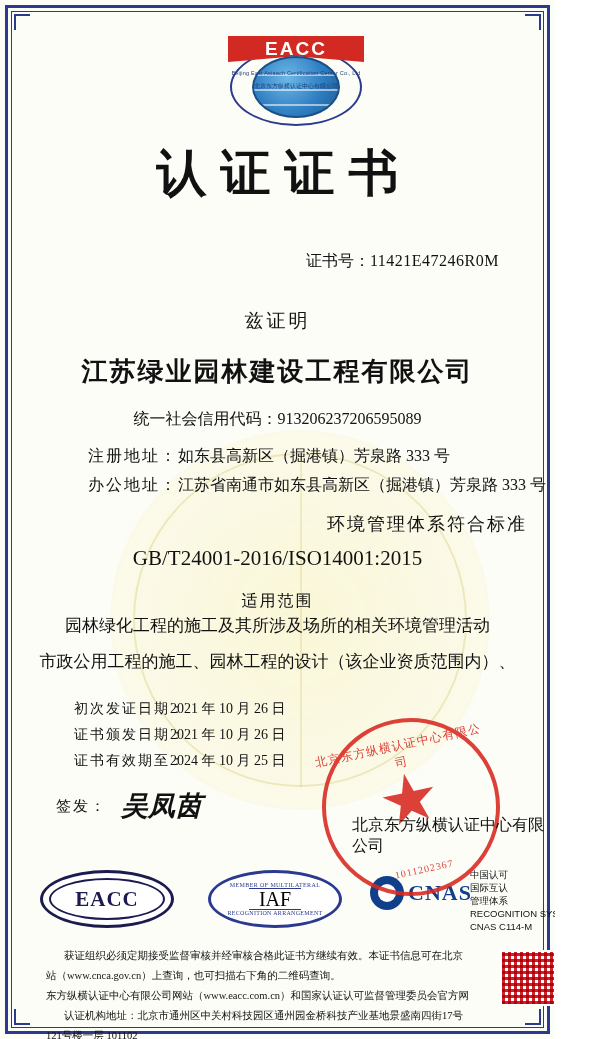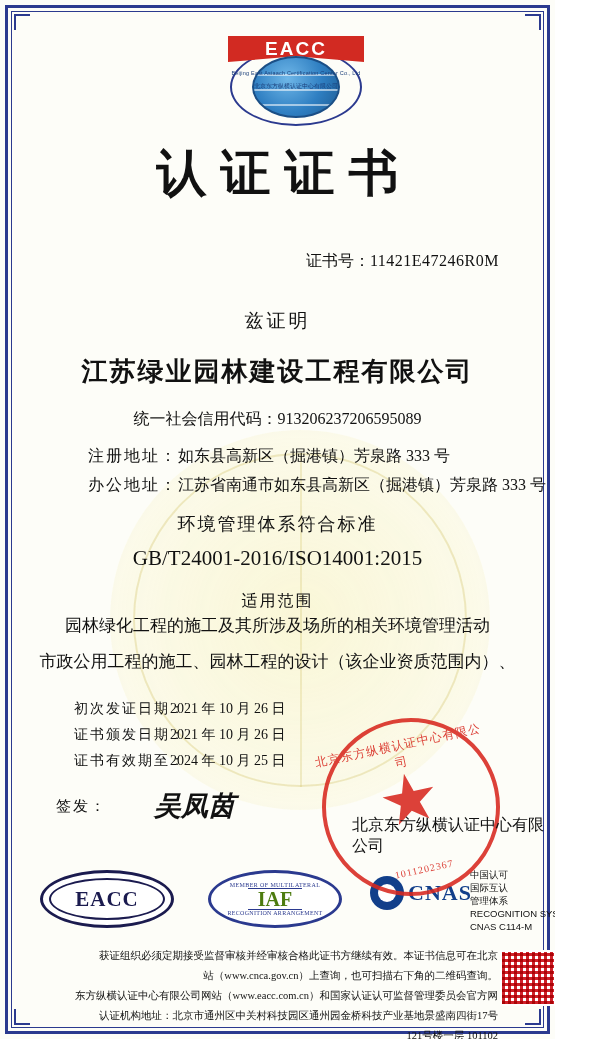--- a/index.html
+++ b/index.html
@@ -213,21 +213,21 @@
   }
   .addr-line {
     font-size: 16px;
     color: #111;
     margin-bottom: 8px;
     white-space: nowrap;
   }
   .addr-label { letter-spacing: 2px; }
 
   .std-head {
-    text-align: center;
+    text-align: right;
     font-size: 18px;
     margin-top: 16px;
     letter-spacing: 2px;
     color: #111;
   }
   .std-code {
     text-align: center;
     font-size: 21px;
     margin-top: 10px;
     color: #111;
@@ -262,21 +262,20 @@
     display: inline-block;
     width: 96px;
     letter-spacing: 2px;
   }
 
   .sign-row {
     margin-top: 18px;
     padding-left: 28px;
     display: flex;
     align-items: center;
-    gap: 33px;
   }
   .sign-label {
     font-size: 15px;
     letter-spacing: 2px;
     color: #111;
   }
   .sign-name {
     font-size: 27px;
     font-weight: bold;
     margin-left: 14px;
@@ -371,23 +370,23 @@
   }
   .iaf-oval {
     left: 208px; top: 8px; width: 128px; height: 52px;
     border-color: #2b3a8f;
   }
   .iaf-oval .iaf-top {
     font-size: 6px; color: #2b3a8f; letter-spacing: .4px;
   }
   .iaf-oval .iaf-main {
     font-family: "Liberation Serif", serif;
-    font-weight: bold;
+    font-weight: normal;
     font-size: 20px;
-    color: #4d7c0f;
+    color: #000000;
     border-top: 1px solid #2b3a8f;
     border-bottom: 1px solid #2b3a8f;
     padding: 0 10px;
     line-height: 20px;
   }
   .iaf-oval .iaf-bottom {
     font-size: 6px; color: #2b3a8f; letter-spacing: .3px;
   }
   .cnas {
     position: absolute;
@@ -429,21 +428,21 @@
   .footnote {
     position: absolute;
     left: 28px;
     top: 948px;
     width: 470px;
     font-size: 10.5px;
     line-height: 16px;
     color: #111;
     z-index: 6;
   }
-  .footnote p { margin: 0 0 4px 0; text-align: right; }
+  .footnote p { margin: 0 0 4px 18px; }
   .footnote .indent { text-indent: 18px; }
 
   .qr {
     position: absolute;
     left: 500px;
     top: 950px;
     width: 52px;
     height: 52px;
     z-index: 6;
     background:

